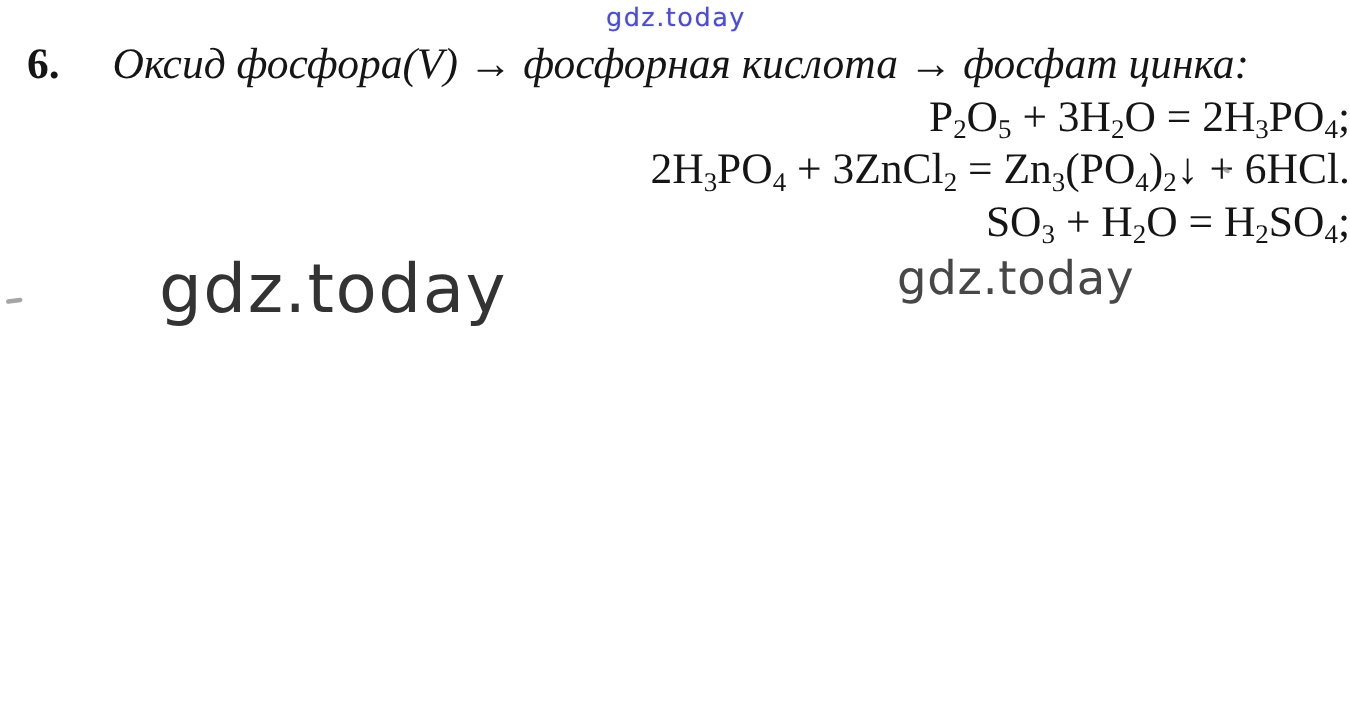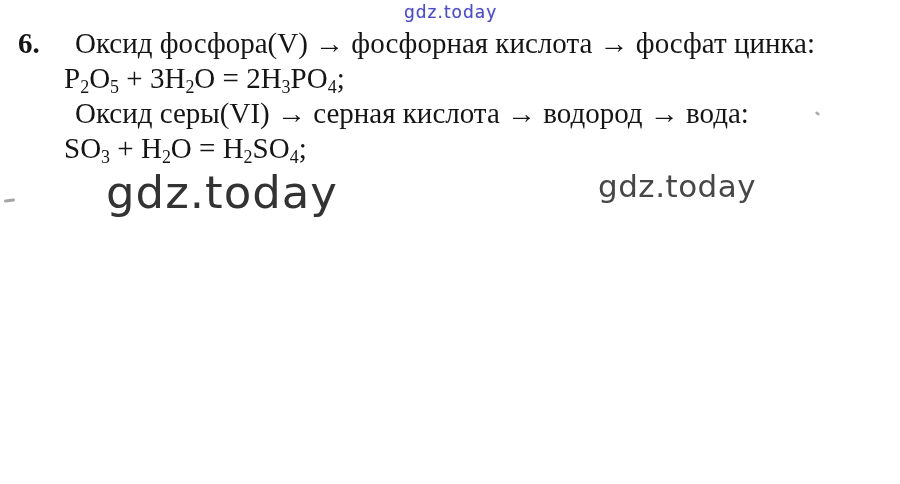--- a/index.html
+++ b/index.html
@@ -56,26 +56,26 @@
   }
   .title-row {
     display: flex;
     padding-left: 18px;
   }
   .problem-num {
     width: 57px;
     flex: 0 0 57px;
     font-weight: bold;
   }
-  .title-text { white-space: nowrap; }
+  .title-text { white-space: nowrap; font-style: italic; }
   .title-row2 { padding-left: 75px; white-space: nowrap; }
 
   .eq {
     margin-left: 64px;
-    text-align: left;
+    text-align: right;
     white-space: nowrap;
   }
   .eq sub, .content sub {
     font-size: 0.62em;
     line-height: 0;
     vertical-align: -0.28em;
     letter-spacing: 0;
   }
 
   
@@ -107,22 +107,22 @@
 
   <div class="content">
 
     <div class="title-row">
       <span class="problem-num">6.</span>
       <span class="title-text">Оксид фосфора(V) → фосфорная кислота → фосфат цинка:</span>
     </div>
 
     <div class="eq">P<sub>2</sub>O<sub>5</sub> + 3H<sub>2</sub>O = 2H<sub>3</sub>PO<sub>4</sub>;</div>
 
+    <div class="eq">2H<sub>3</sub>PO<sub>4</sub> + 3ZnCl<sub>2</sub> = Zn<sub>3</sub>(PO<sub>4</sub>)<sub>2</sub>↓ + 6HCl.</div>
 
-    <div class="title-row2">Оксид серы(VI) → серная кислота → водород → вода:</div>
 
     <div class="eq">SO<sub>3</sub> + H<sub>2</sub>O = H<sub>2</sub>SO<sub>4</sub>;</div>
 
 
 
   </div>
 
   <div class="wm wm-left">gdz.today</div>
 
   <div class="wm wm-right">gdz.today</div>

